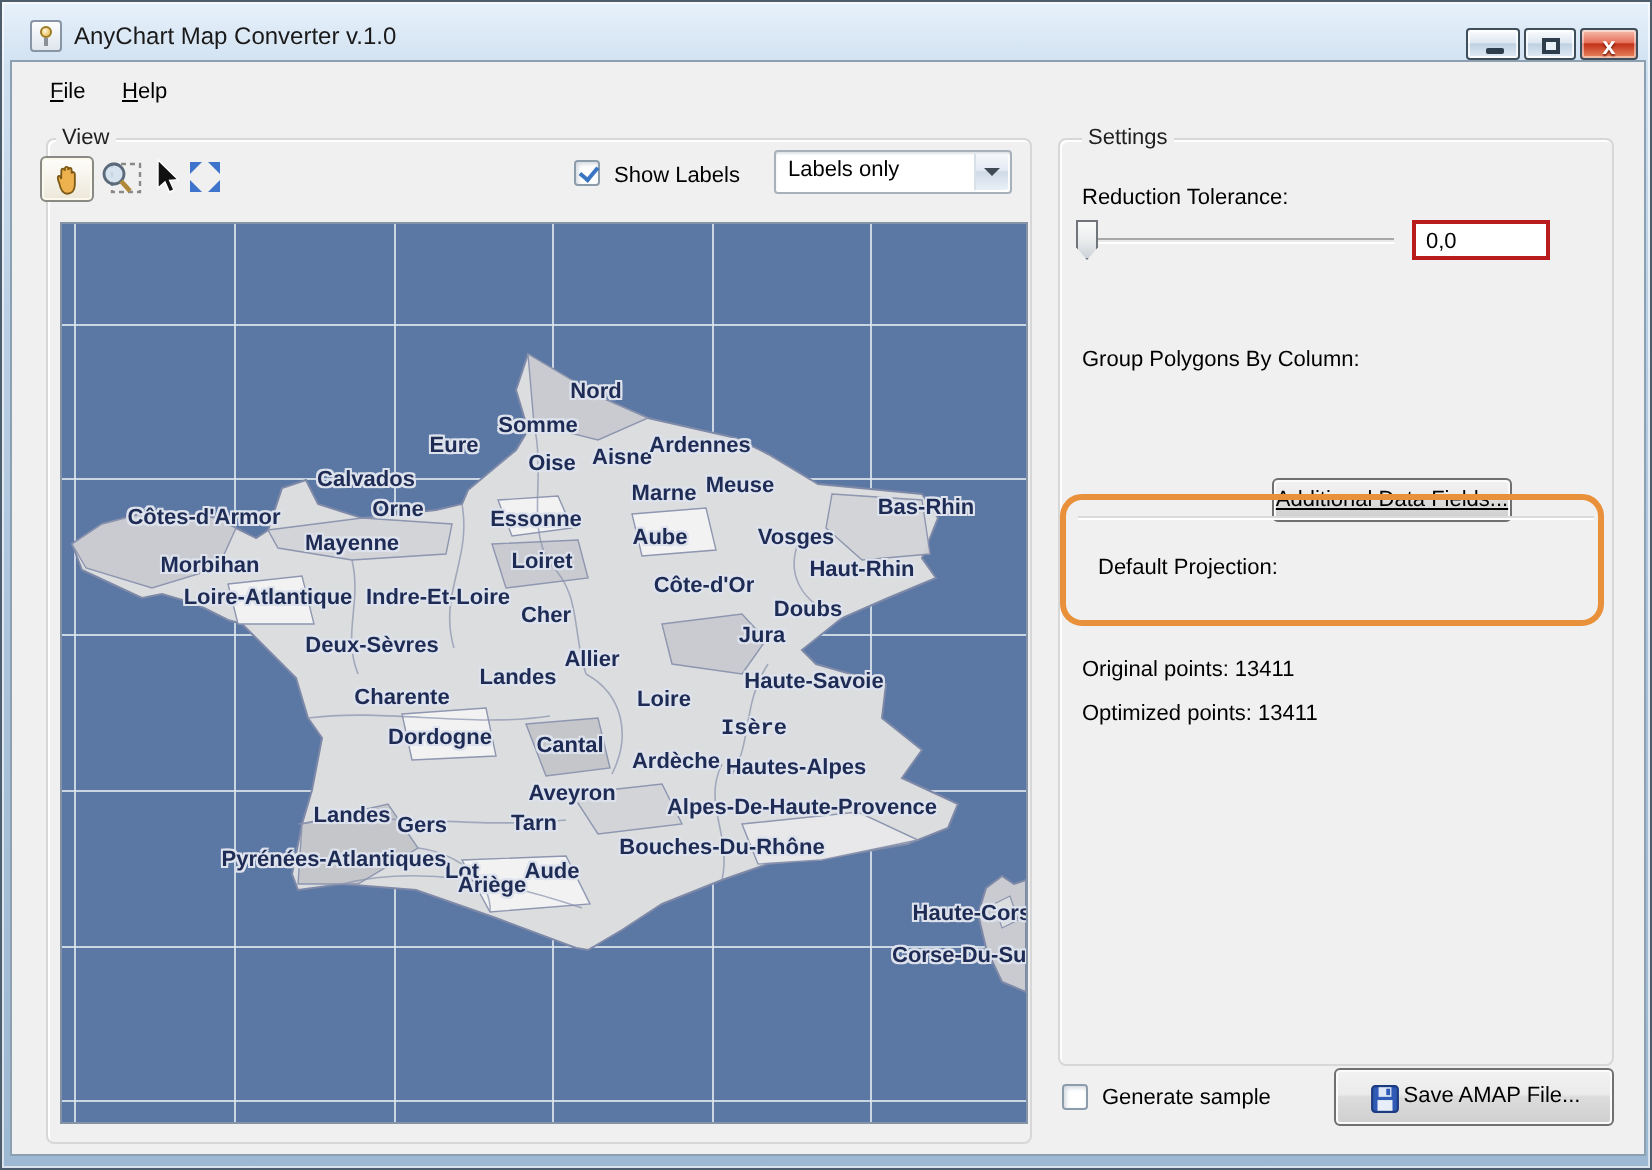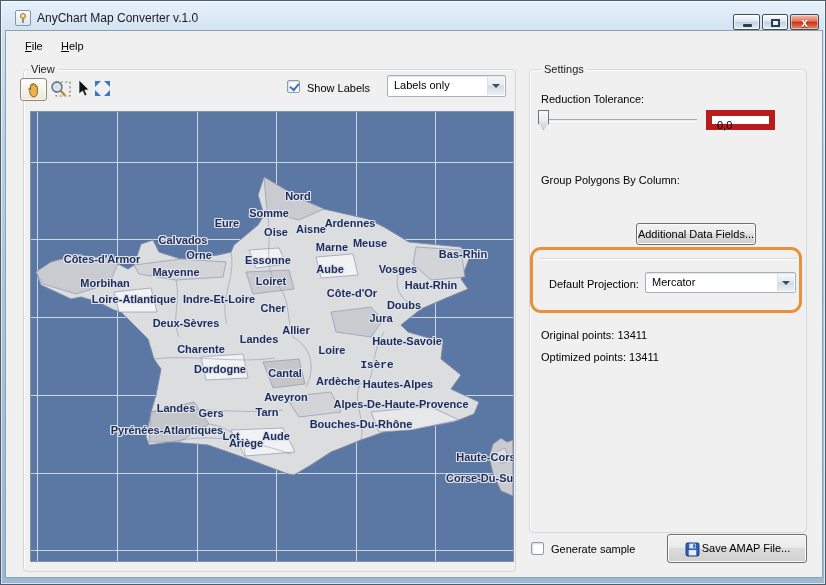--- a/index.html
+++ b/index.html
@@ -69,21 +69,21 @@
   .push-btn { position:absolute; border:1px solid #707070; border-radius:3px; cursor:pointer;
     background:linear-gradient(#f2f2f2,#ebebeb 45%,#dcdcdc 50%,#cfcfcf);
     box-shadow:inset 0 0 0 1px #fbfbfb; text-align:center; color:#000; }
   .push-btn .btn-text { position:relative; }
   
   .slider-track { position:absolute; left:533px; top:88px; width:158px; height:3px;
     background:#e9e9e9; border-top:1px solid #a8a8a8; border-bottom:1px solid #fff; cursor:pointer; }
   .slider-thumb { position:absolute; left:532px; top:79px; width:11px; height:20px;
     background:linear-gradient(#fafafa,#e8eaec 55%,#ccd2d8); border:1px solid #70757c;
     clip-path:polygon(0 0,100% 0,100% 68%,50% 100%,0 68%); cursor:grab; }
-  .text-field { position:absolute; background:#fff; border:6px solid #b91c1c; color:#000;
+  .text-field { position:absolute; background:#fff; border:2px solid #b91c1c; color:#000;
     padding:3px 0 0 5px; }
   
   .stext { position:absolute; color:#000; white-space:nowrap; }
   
   .highlight-ring { position:absolute; left:524px; top:216px; width:272px; height:66px;
     border:3px solid #e8913a; border-radius:11px; pointer-events:none; }
   .separator { position:absolute; height:1px; background:#dadada; box-shadow:0 1px 0 #fff; }
   
   .map-canvas { position:absolute; left:25px; top:81px; width:482px; height:449px;
     background:#5b77a4; overflow:hidden; box-shadow:0 0 0 1px #8494a6; cursor:grab; }
@@ -268,31 +268,27 @@
     <div class="groupbox" style="left:523px; top:38px; width:278px; height:464px;"></div>
     <div class="group-label" style="left:535px; top:32px;">Settings</div>
 
     <div class="stext" style="left:535px; top:62px;">Reduction Tolerance:</div>
     <div class="slider-track"></div>
     <div class="slider-thumb"></div>
     <div class="text-field" style="left:700px; top:79px; width:69px; height:20px;">0,0</div>
 
     <div class="stext" style="left:535px; top:143px;">Group Polygons By Column:</div>
 
-    <div class="push-btn" style="left:630px; top:192px; width:120px; height:22px; padding-top:4px;">
+    <div class="push-btn" style="left:630px; top:208px; width:120px; height:22px; padding-top:4px;text-decoration:underline;">
       <span class="btn-text">Additional Data Fields...</span>
     </div>
 
     <div class="highlight-ring"></div>
     <div class="separator" style="left:533px; top:227px; width:258px;"></div>
     <div class="stext" style="left:543px; top:247px;">Default Projection:</div>
-    <div class="combo" style="left:639px; top:241px; width:151px; height:21px;">
-      <span class="val">Mercator</span>
-      <span class="arrow-zone"></span>
-    </div>
 
     <div class="stext" style="left:535px; top:298px;">Original points: 13411</div>
     <div class="stext" style="left:535px; top:320px;">Optimized points: 13411</div>
 
     <div class="checkbox" style="left:525px; top:511px;"></div>
     <div class="check-label" style="left:545px; top:512px;">Generate sample</div>
     <div class="push-btn" style="left:661px; top:503px; width:140px; height:29px; padding-top:7px;">
       <svg width="15" height="15" viewBox="0 0 14 14" style="position:absolute; left:17px; top:7px;">
         <rect x="1" y="1" width="12" height="12" rx="1.5" fill="#2f5bb7" stroke="#1c3a80"></rect>
         <rect x="4" y="1.5" width="6" height="4.5" fill="#dce6f5"></rect>

